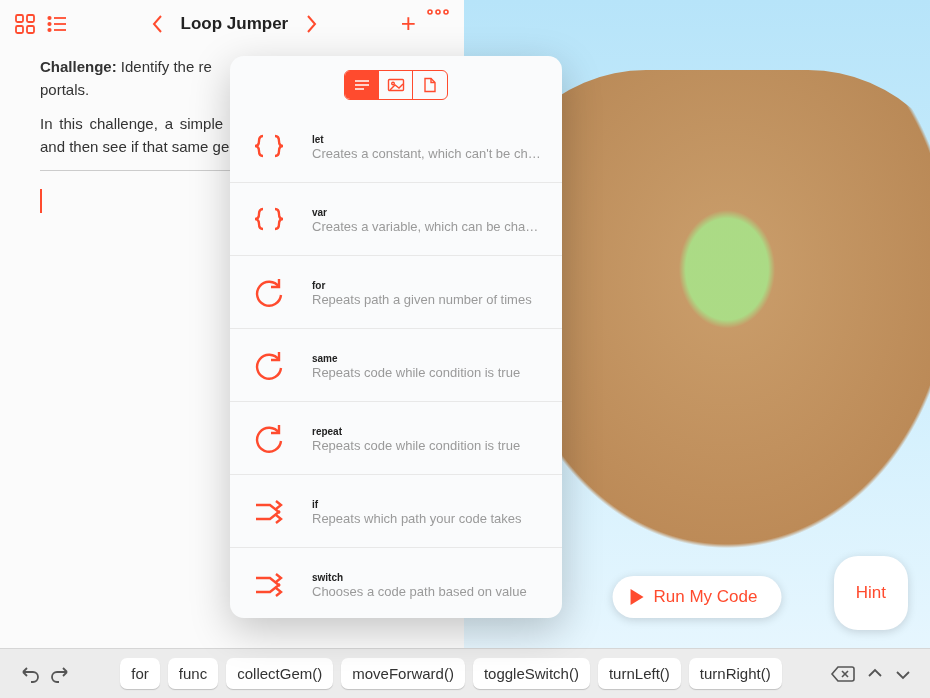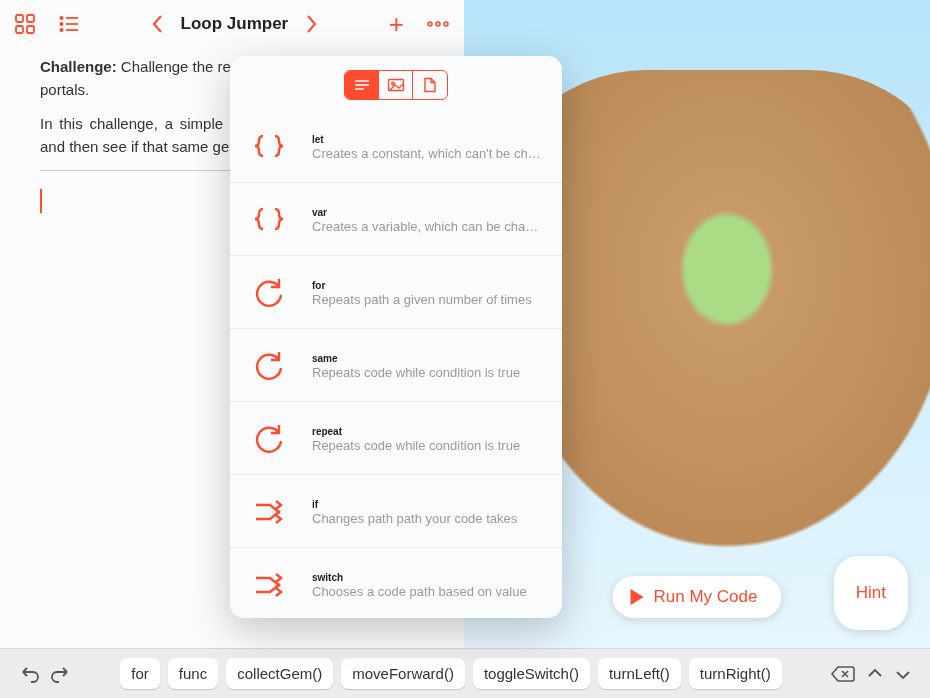--- a/index.html
+++ b/index.html
@@ -6,21 +6,21 @@
   body {
     font-family: -apple-system, "Helvetica Neue", Helvetica, Arial, sans-serif;
     width: 930px; height: 698px; overflow: hidden; position: relative;
     background: #fafafa;
   }
   .main { display: flex; width: 100%; height: 648px; }
   .left-pane { width: 464px; background: #fbfbfb; position: relative; }
   .right-pane { flex: 1; position: relative; background: linear-gradient(#b7e4f9 0%, #cdeefd 50%, #e6f6fe 100%); }
 
   .topbar {
-    height: 48px; display: flex; align-items: center; padding: 8px 14px; gap: 22px;
+    height: 48px; display: flex; padding: 8px 14px; gap: 10px;
   }
   .grid-icon { color:#ff4b2e; display:flex; align-items:center; }
   .list-icon { color:#ff4b2e; display:flex; align-items:center; }
   .title-wrap { flex:1; display:flex; align-items:center; justify-content:center; gap:16px; }
   .chev { color:#ff4b2e; font-size:24px; font-weight:300; }
   .page-title { font-weight:600; font-size:17px; color:#222; }
   .plus { color:#ff4b2e; font-size:26px; font-weight:300; }
   .dots { color:#ff4b2e; font-size:20px; letter-spacing:2px; }
 
   .content { padding: 8px 40px 0 40px; font-size:15px; color:#333; line-height:1.5; }
@@ -138,21 +138,21 @@
       <span class="dots">
         <svg width="24" height="8" viewBox="0 0 24 8" stroke="currentColor" fill="none" stroke-width="1.6">
           <circle cx="4" cy="4" r="2"></circle>
             <circle cx="12" cy="4" r="2"></circle>
             <circle cx="20" cy="4" r="2"></circle>
         </svg>
       </span>
     </div>
 
     <div class="content">
-      <p><span class="bold">Challenge:</span> <span>Challenge the re</span><br><span>portals.</span></p>
+      <p><span class="bold">Challenge:</span> <span>Identify the re</span><br><span>portals.</span></p>
       <p style="white-space:pre-line">In this challenge, a simple      gems. Figure out how to tel      and then see if that same      gems.</p>
       <hr class="hr">
       <span class="cursor-bar"></span>
     </div>
 
     <div class="popover">
       <div class="seg-wrap">
         <div class="seg">
           <div class="seg-btn active">
             <svg width="18" height="14" viewBox="0 0 18 14" fill="none" stroke="currentColor" stroke-width="1.6">
@@ -240,21 +240,21 @@
           <div class="snip">
             <div class="snip-icon">
               <svg width="42" height="42" viewBox="0 0 42 42" fill="none" stroke="#ff4b2e" stroke-width="2.4">
                 <path d="M8 14h14l10 8M8 28h14l10-8"></path>
                 <polyline points="28,10 33,14 28,18" fill="none"></polyline>
                 <polyline points="28,24 33,28 28,32" fill="none"></polyline>
               </svg>
             </div>
             <div class="snip-text">
               <div class="snip-title">if</div>
-              <div class="snip-desc">Changes path path your code takes</div>
+              <div class="snip-desc">Repeats which path your code takes</div>
             </div>
           </div>
           <div class="snip">
             <div class="snip-icon">
               <svg width="42" height="42" viewBox="0 0 42 42" fill="none" stroke="#ff4b2e" stroke-width="2.4">
                 <path d="M8 14h14l10 8M8 28h14l10-8"></path>
                 <polyline points="28,10 33,14 28,18" fill="none"></polyline>
                 <polyline points="28,24 33,28 28,32" fill="none"></polyline>
               </svg>
             </div>

